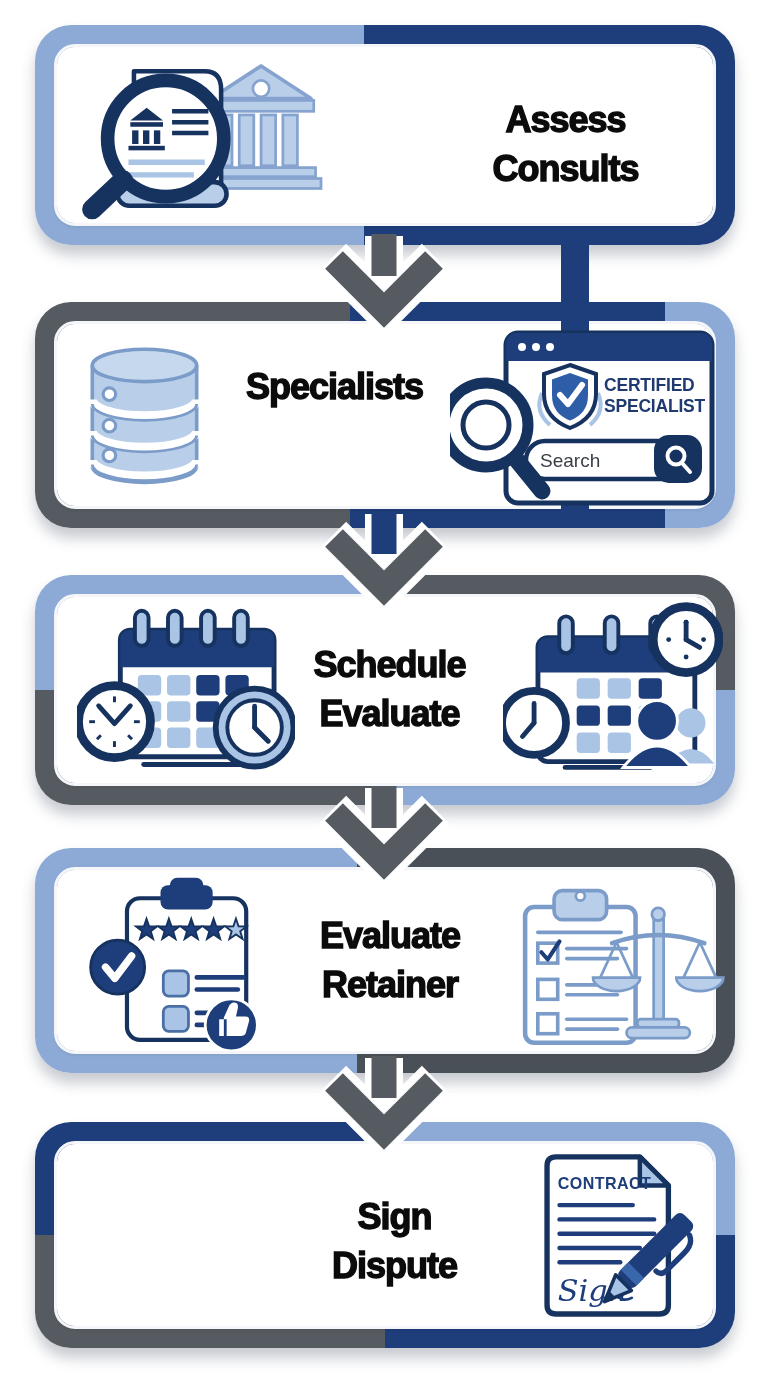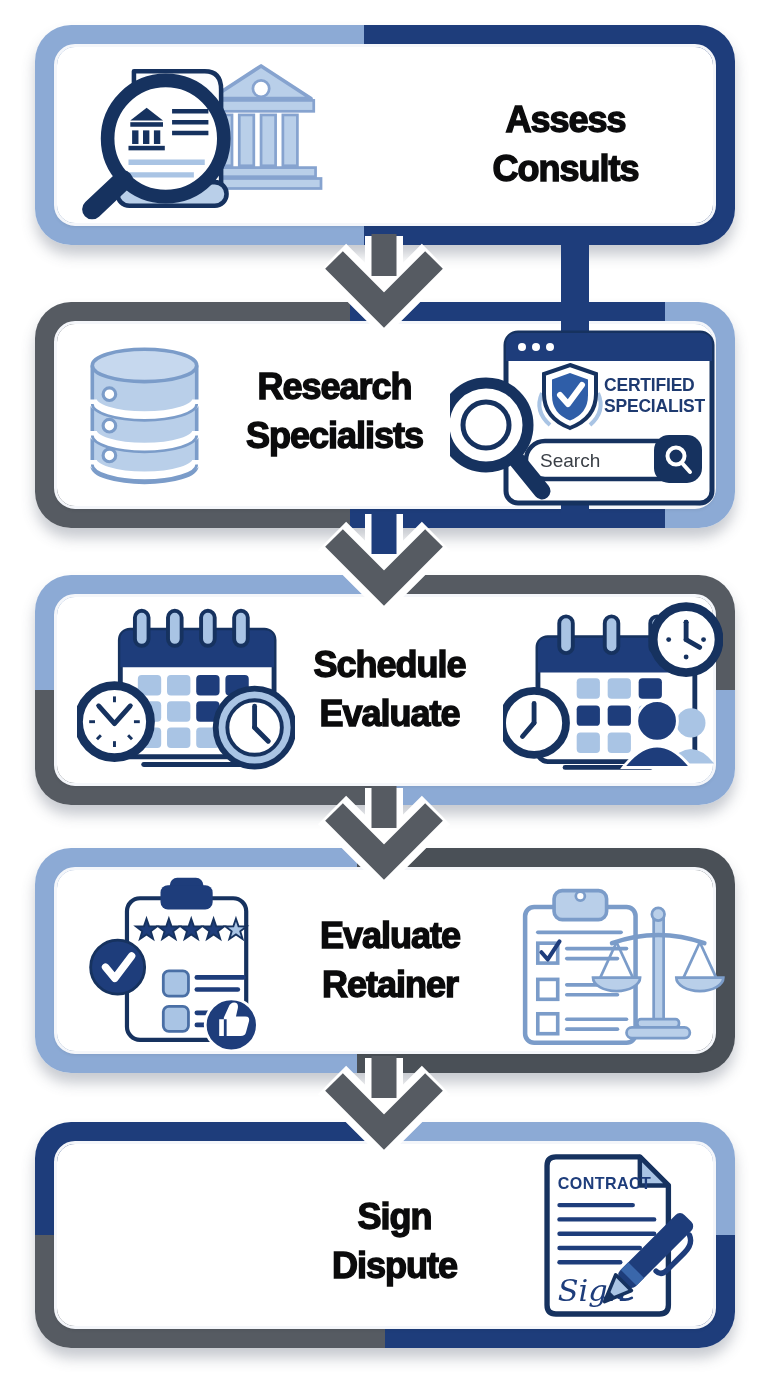--- a/index.html
+++ b/index.html
@@ -87,21 +87,20 @@
         <path d="M17,104 a58,18 0 0 0 116,0" stroke="#7b9cc9" stroke-width="3" fill="none"></path>
         <path d="M17,131 a58,18 0 0 0 116,0" stroke="#ffffff" stroke-width="10" fill="none"></path>
         <path d="M17,136 a58,18 0 0 0 116,0" stroke="#7b9cc9" stroke-width="3" fill="none"></path>
         <ellipse cx="75" cy="26" rx="58" ry="18" fill="#c6d8ee" stroke="#7b9cc9" stroke-width="4"></ellipse>
         <circle cx="36" cy="58" r="7" fill="#ffffff" stroke="#7b9cc9" stroke-width="3.5"></circle>
         <circle cx="36" cy="93" r="7" fill="#ffffff" stroke="#7b9cc9" stroke-width="3.5"></circle>
         <circle cx="36" cy="126" r="7" fill="#ffffff" stroke="#7b9cc9" stroke-width="3.5"></circle>
       </svg>
     </div>
     <div class="title" style="left:172px;top:60px;width:255px">
-      <div>Research</div>
       <div>Specialists</div>
     </div>
     <div class="icon" style="left:415px;top:20px;width:266px;height:188px;z-index:3">
       <svg viewBox="0 0 266 186" preserveAspectRatio="xMidYMid meet">
         <g>
           <rect x="56" y="10" width="206" height="170" rx="12" fill="#ffffff" stroke="#16325f" stroke-width="5"></rect>
           <path d="M56,22 q0,-12 12,-12 h182 q12,0 12,12 v16 h-206 z" fill="#1e3d7b"></path>
           <circle cx="72" cy="24" r="4" fill="#ffffff"></circle>
           <circle cx="86" cy="24" r="4" fill="#ffffff"></circle>
           <circle cx="100" cy="24" r="4" fill="#ffffff"></circle>

